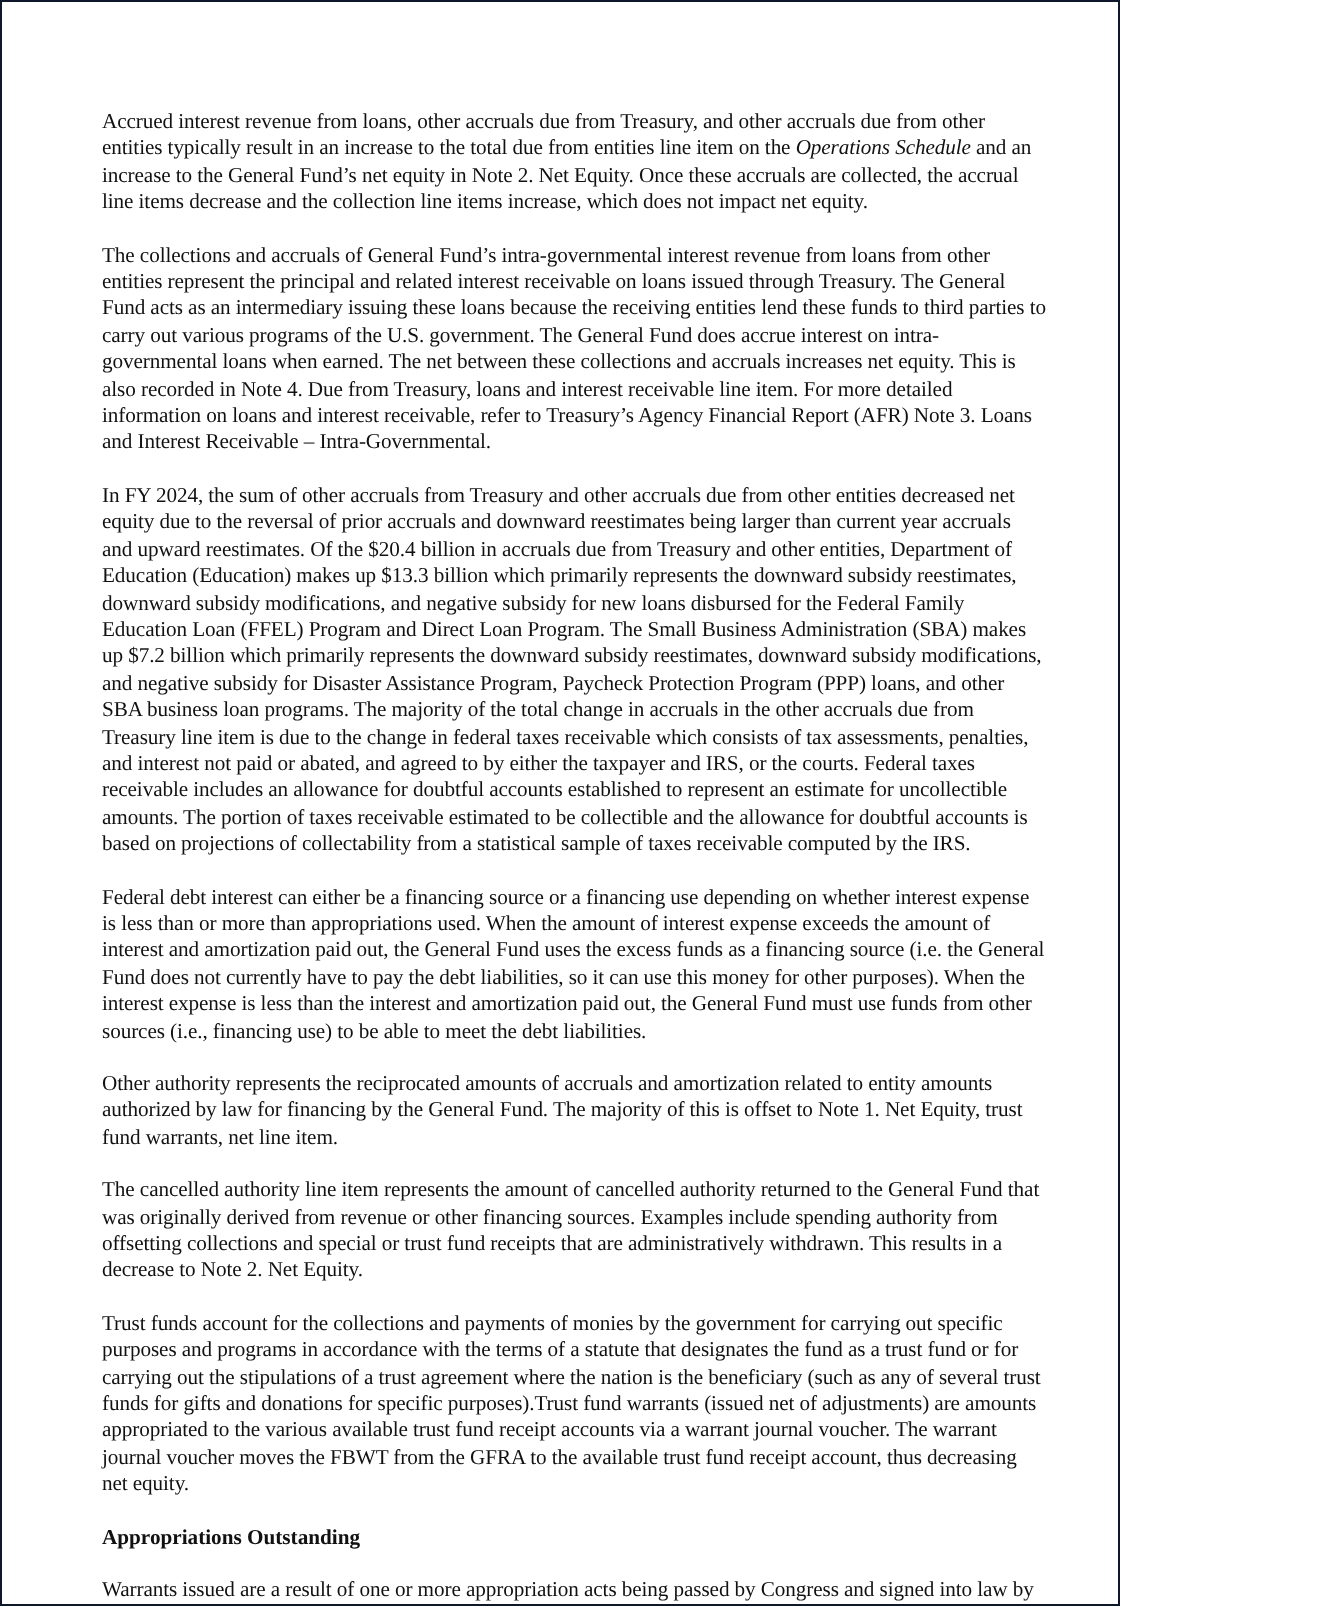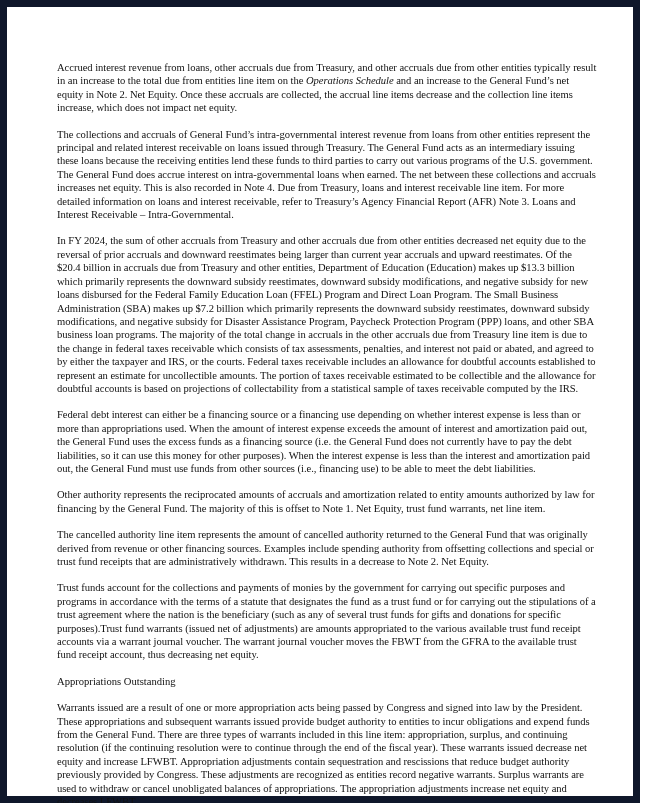--- a/index.html
+++ b/index.html
@@ -8,38 +8,38 @@
       background: #ffffff;
     }
     body {
       width: 672px;
       height: 803px;
       overflow: hidden;
     }
     .page {
       position: relative;
       box-sizing: border-box;
-      width: 640px;
+      width: 560px;
       height: 803px;
-      border: 7px solid #0f172a;
+      border: 1px solid #0f172a;
       background: #ffffff;
       padding: 54px 36px 0 50px;
       font-family: "Liberation Serif", "DejaVu Serif", serif;
       font-size: 10.6px;
       line-height: 13.4px;
       color: #111111;
     }
     .para {
       margin: 0 0 13px 0;
       text-align: left;
       letter-spacing: -0.05px;
     }
     .heading {
       margin: 0 0 13px 0;
-      font-weight: normal;
+      font-weight: bold;
     }
     .em {
       font-style: italic;
     }
   </style>
 </head>
 <body>
 
 <div class="page">
 

